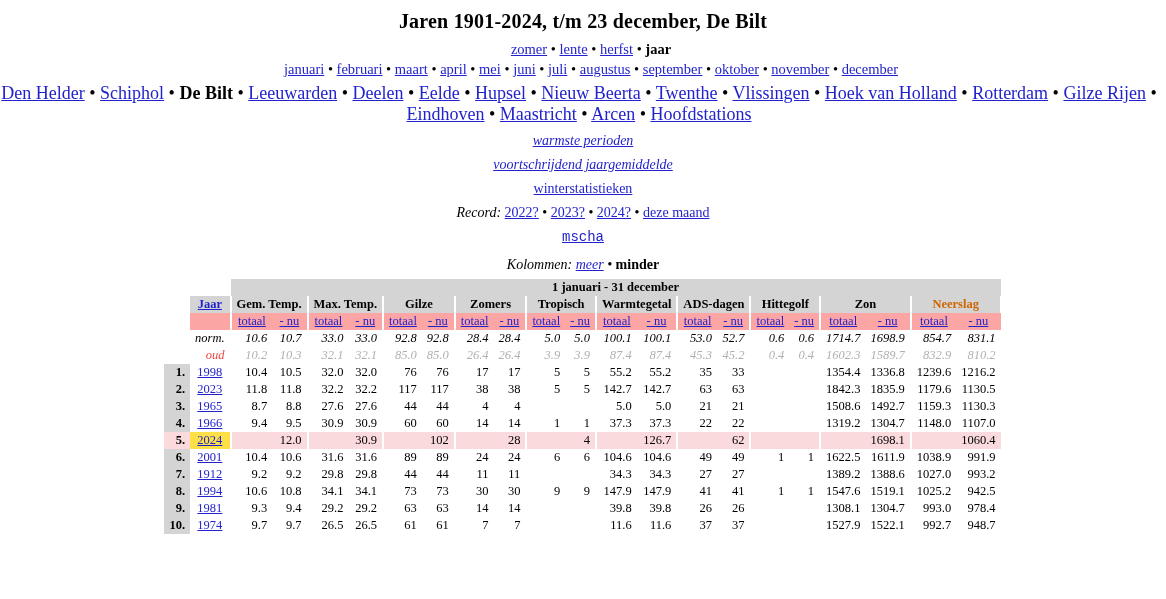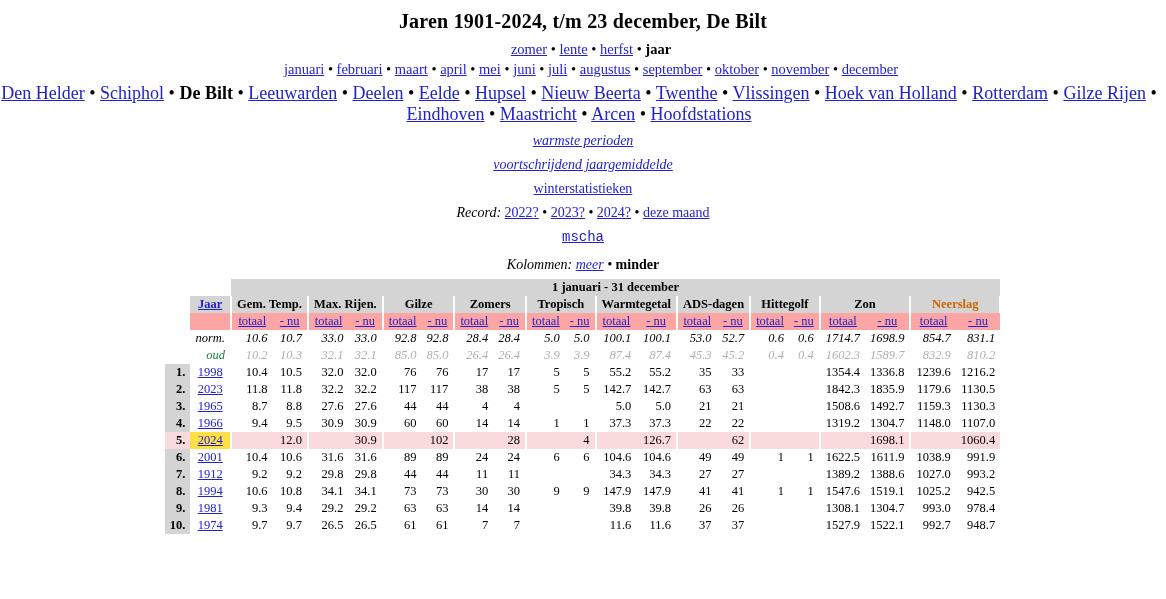--- a/index.html
+++ b/index.html
@@ -23,21 +23,21 @@
   .jaarcell{background:#d4d4d4;text-align:center;font-weight:bold;}
   .sub{background:#fca5a5;text-align:center;}
   .sub a{color:#2222cc;}
   .norm{font-style:italic;text-align:right;color:#000;}
   .oud{font-style:italic;text-align:right;color:#b0b0b0;}
   .num{text-align:right;}
   .rank{text-align:right;background:#d4d4d4;font-weight:bold;padding-right:6px;}
   .yr{text-align:center;}
   .rowhi td{background:#fadadd;}
   .normlabel{text-align:right;font-style:italic;padding-right:6px;}
-  .oudlabel{text-align:right;font-style:italic;color:#15803d;padding-right:6px;}
+  .oudlabel{text-align:right;font-style:italic;color:#ef4444;padding-right:6px;}
   .sepcol{border-left:2px solid #ffffff;}
 </style>
 </head>
 <body>
 
 <div class="title">Jaren 1901-2024, t/m 23 december, De Bilt</div>
 
 <div class="navline" id="season-nav"><a href="#">zomer</a><span class="sep"> • </span><a href="#">lente</a><span class="sep"> • </span><a href="#">herfst</a><span class="sep"> • </span><b>jaar</b></div>
 <div class="navline" id="month-nav"><a href="#">januari</a><span class="sep"> • </span><a href="#">februari</a><span class="sep"> • </span><a href="#">maart</a><span class="sep"> • </span><a href="#">april</a><span class="sep"> • </span><a href="#">mei</a><span class="sep"> • </span><a href="#">juni</a><span class="sep"> • </span><a href="#">juli</a><span class="sep"> • </span><a href="#">augustus</a><span class="sep"> • </span><a href="#">september</a><span class="sep"> • </span><a href="#">oktober</a><span class="sep"> • </span><a href="#">november</a><span class="sep"> • </span><a href="#">december</a></div>
 <div class="stations" id="station-nav"><a href="#">Den Helder</a><span class="sep"> • </span><a href="#">Schiphol</a><span class="sep"> • </span><b>De Bilt</b><span class="sep"> • </span><a href="#">Leeuwarden</a><span class="sep"> • </span><a href="#">Deelen</a><span class="sep"> • </span><a href="#">Eelde</a><span class="sep"> • </span><a href="#">Hupsel</a><span class="sep"> • </span><a href="#">Nieuw Beerta</a><span class="sep"> • </span><a href="#">Twenthe</a><span class="sep"> • </span><a href="#">Vlissingen</a><span class="sep"> • </span><a href="#">Hoek van Holland</a><span class="sep"> • </span><a href="#">Rotterdam</a><span class="sep"> • </span><a href="#">Gilze Rijen</a><span class="sep"> • </span><a href="#">Eindhoven</a><span class="sep"> • </span><a href="#">Maastricht</a><span class="sep"> • </span><a href="#">Arcen</a><span class="sep"> • </span><a href="#">Hoofdstations</a></div>
@@ -72,21 +72,21 @@
   <thead>
     <tr>
       <td></td>
       <td></td>
       <td class="hdrband" colspan="20">1 januari - 31 december</td>
     </tr>
     <tr id="group-row">
         <td></td>
         <td colspan="1" class="jaarcell"><a href="#">Jaar</a></td>
         <td colspan="2" class="grpcell">Gem. Temp.</td>
-        <td colspan="2" class="grpcell">Max. Rijen.</td>
+        <td colspan="2" class="grpcell">Max. Temp.</td>
         <td colspan="2" class="grpcell">Gilze</td>
         <td colspan="2" class="grpcell">Zomers</td>
         <td colspan="2" class="grpcell">Tropisch</td>
         <td colspan="2" class="grpcell">Warmtegetal</td>
         <td colspan="2" class="grpcell">ADS-dagen</td>
         <td colspan="2" class="grpcell">Hittegolf</td>
         <td colspan="2" class="grpcell">Zon</td>
         <td colspan="2" class="grpcell" style="color: rgb(204, 102, 0);">Neerslag</td>
       </tr>
     <tr id="sub-row">

